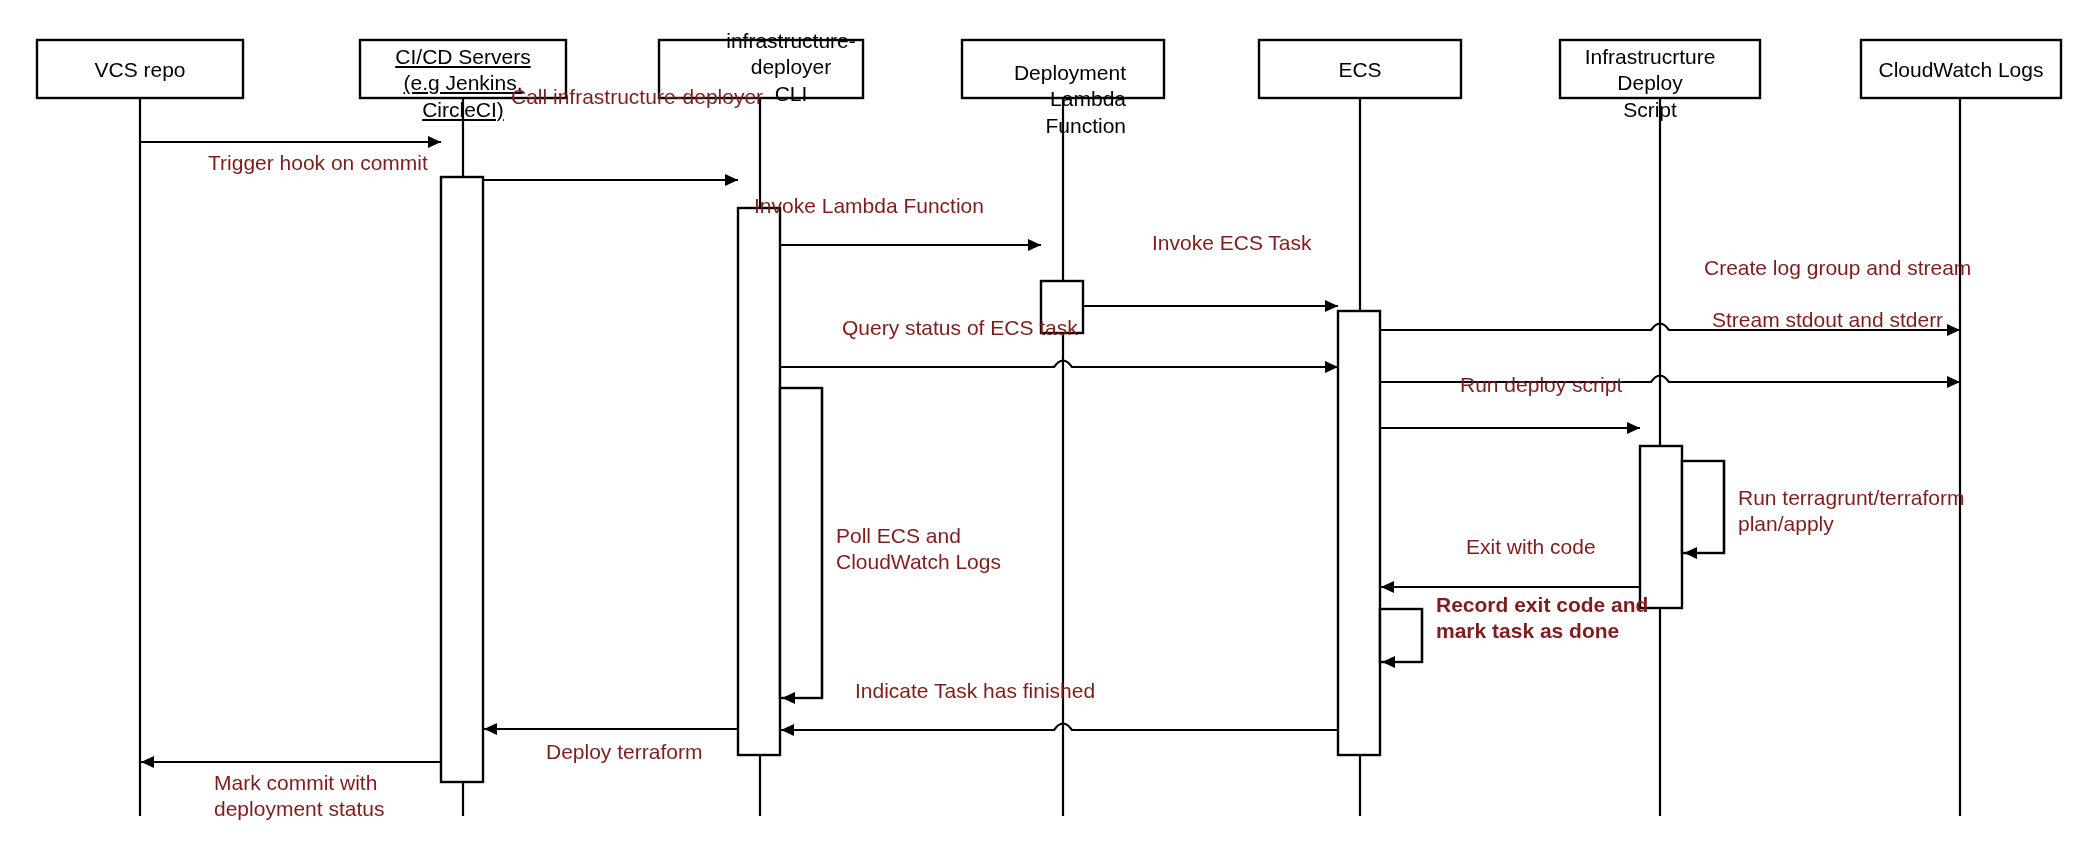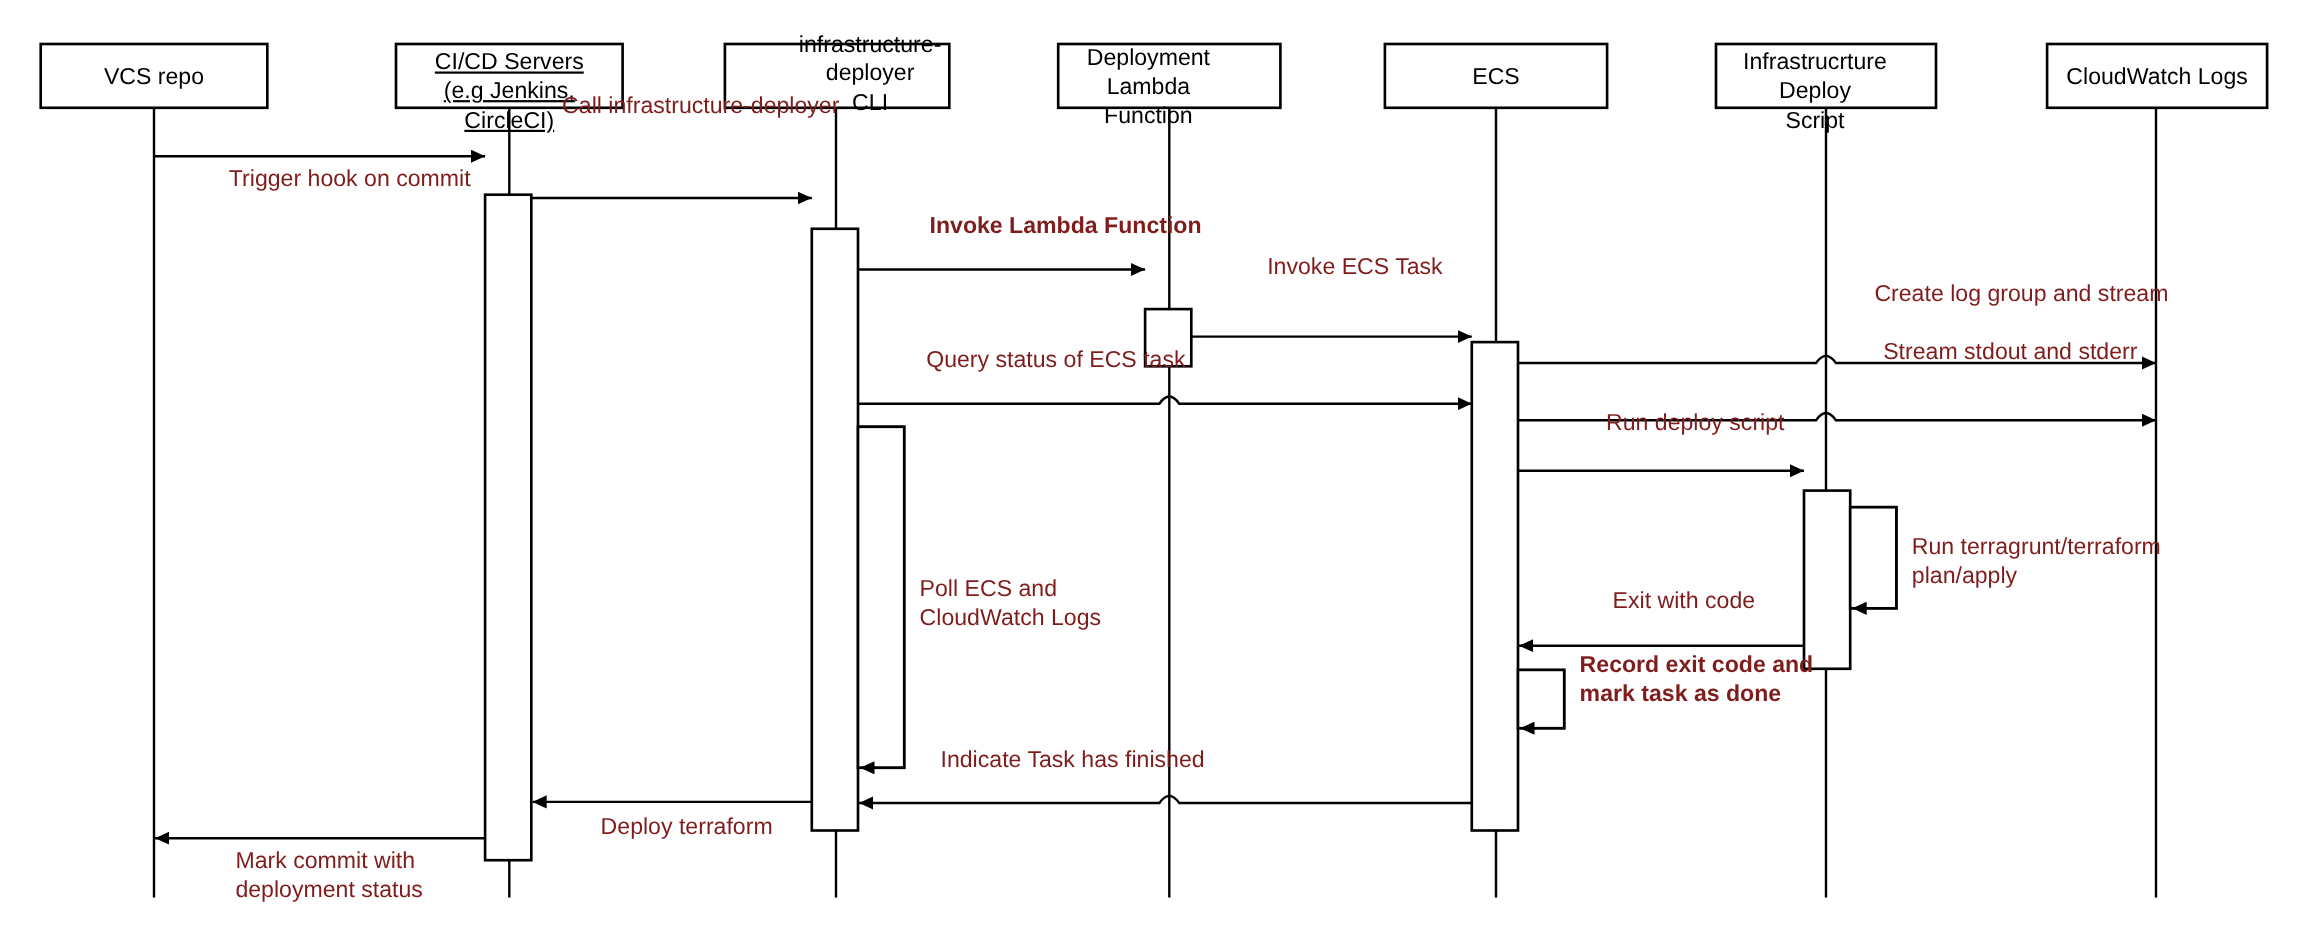--- a/index.html
+++ b/index.html
@@ -66,29 +66,29 @@
         <path d="M1682,461 L1724,461 L1724,553 L1684,553" fill="none" stroke="#000000" stroke-width="2.2" marker-end="url(#arrowFilled)"></path>
         <path d="M1380,609 L1422,609 L1422,662 L1382,662" fill="none" stroke="#000000" stroke-width="2.2" marker-end="url(#arrowFilled)"></path>
       </g>
   </svg>
   <div id="labels">
       <div class="plbl" style="left: 37px; top: 57px; width: 206px;">VCS repo</div>
       <div class="plbl" style="left: 360px; top: 44px; width: 206px; text-decoration: underline;">CI/CD Servers
 (e.g Jenkins, CircleCI)</div>
       <div class="plbl" style="left: 659px; top: 28px; width: 204px; margin-left: 30px;">infrastructure-deployer
 CLI</div>
-      <div class="plbl" style="left: 962px; top: 40px; width: 164px;">Deployment Lambda
+      <div class="plbl" style="left: 962px; top: 60px; width: 164px; text-align: right;">Deployment Lambda
 Function</div>
       <div class="plbl" style="left: 1259px; top: 57px; width: 202px;">ECS</div>
       <div class="plbl" style="left: 1560px; top: 44px; width: 180px;">Infrastrucrture Deploy
 Script</div>
       <div class="plbl" style="left: 1861px; top: 57px; width: 200px;">CloudWatch Logs</div>
       <div class="lbl" style="left: 208px; top: 150px;">Trigger hook on commit</div>
       <div class="lbl" style="left: 511px; top: 84px;">Call infrastructure-deployer</div>
-      <div class="lbl" style="left: 845px; top: 193px; font-weight: bold;">Invoke Lambda Function</div>
+      <div class="lbl" style="left: 754px; top: 193px;">Invoke Lambda Function</div>
       <div class="lbl" style="left: 1152px; top: 230px;">Invoke ECS Task</div>
       <div class="lbl" style="left: 1704px; top: 255px;">Create log group and stream</div>
       <div class="lbl" style="left: 842px; top: 315px;">Query status of ECS task</div>
       <div class="lbl" style="left: 1712px; top: 307px;">Stream stdout and stderr</div>
       <div class="lbl" style="left: 1423px; top: 372px; margin-left: 37px;">Run deploy script</div>
       <div class="lbl" style="left: 1466px; top: 534px;">Exit with code</div>
       <div class="lbl" style="left: 855px; top: 678px;">Indicate Task has finished</div>
       <div class="lbl" style="left: 546px; top: 739px;">Deploy terraform</div>
       <div class="lbl" style="left: 214px; top: 770px;">Mark commit with
 deployment status</div>

